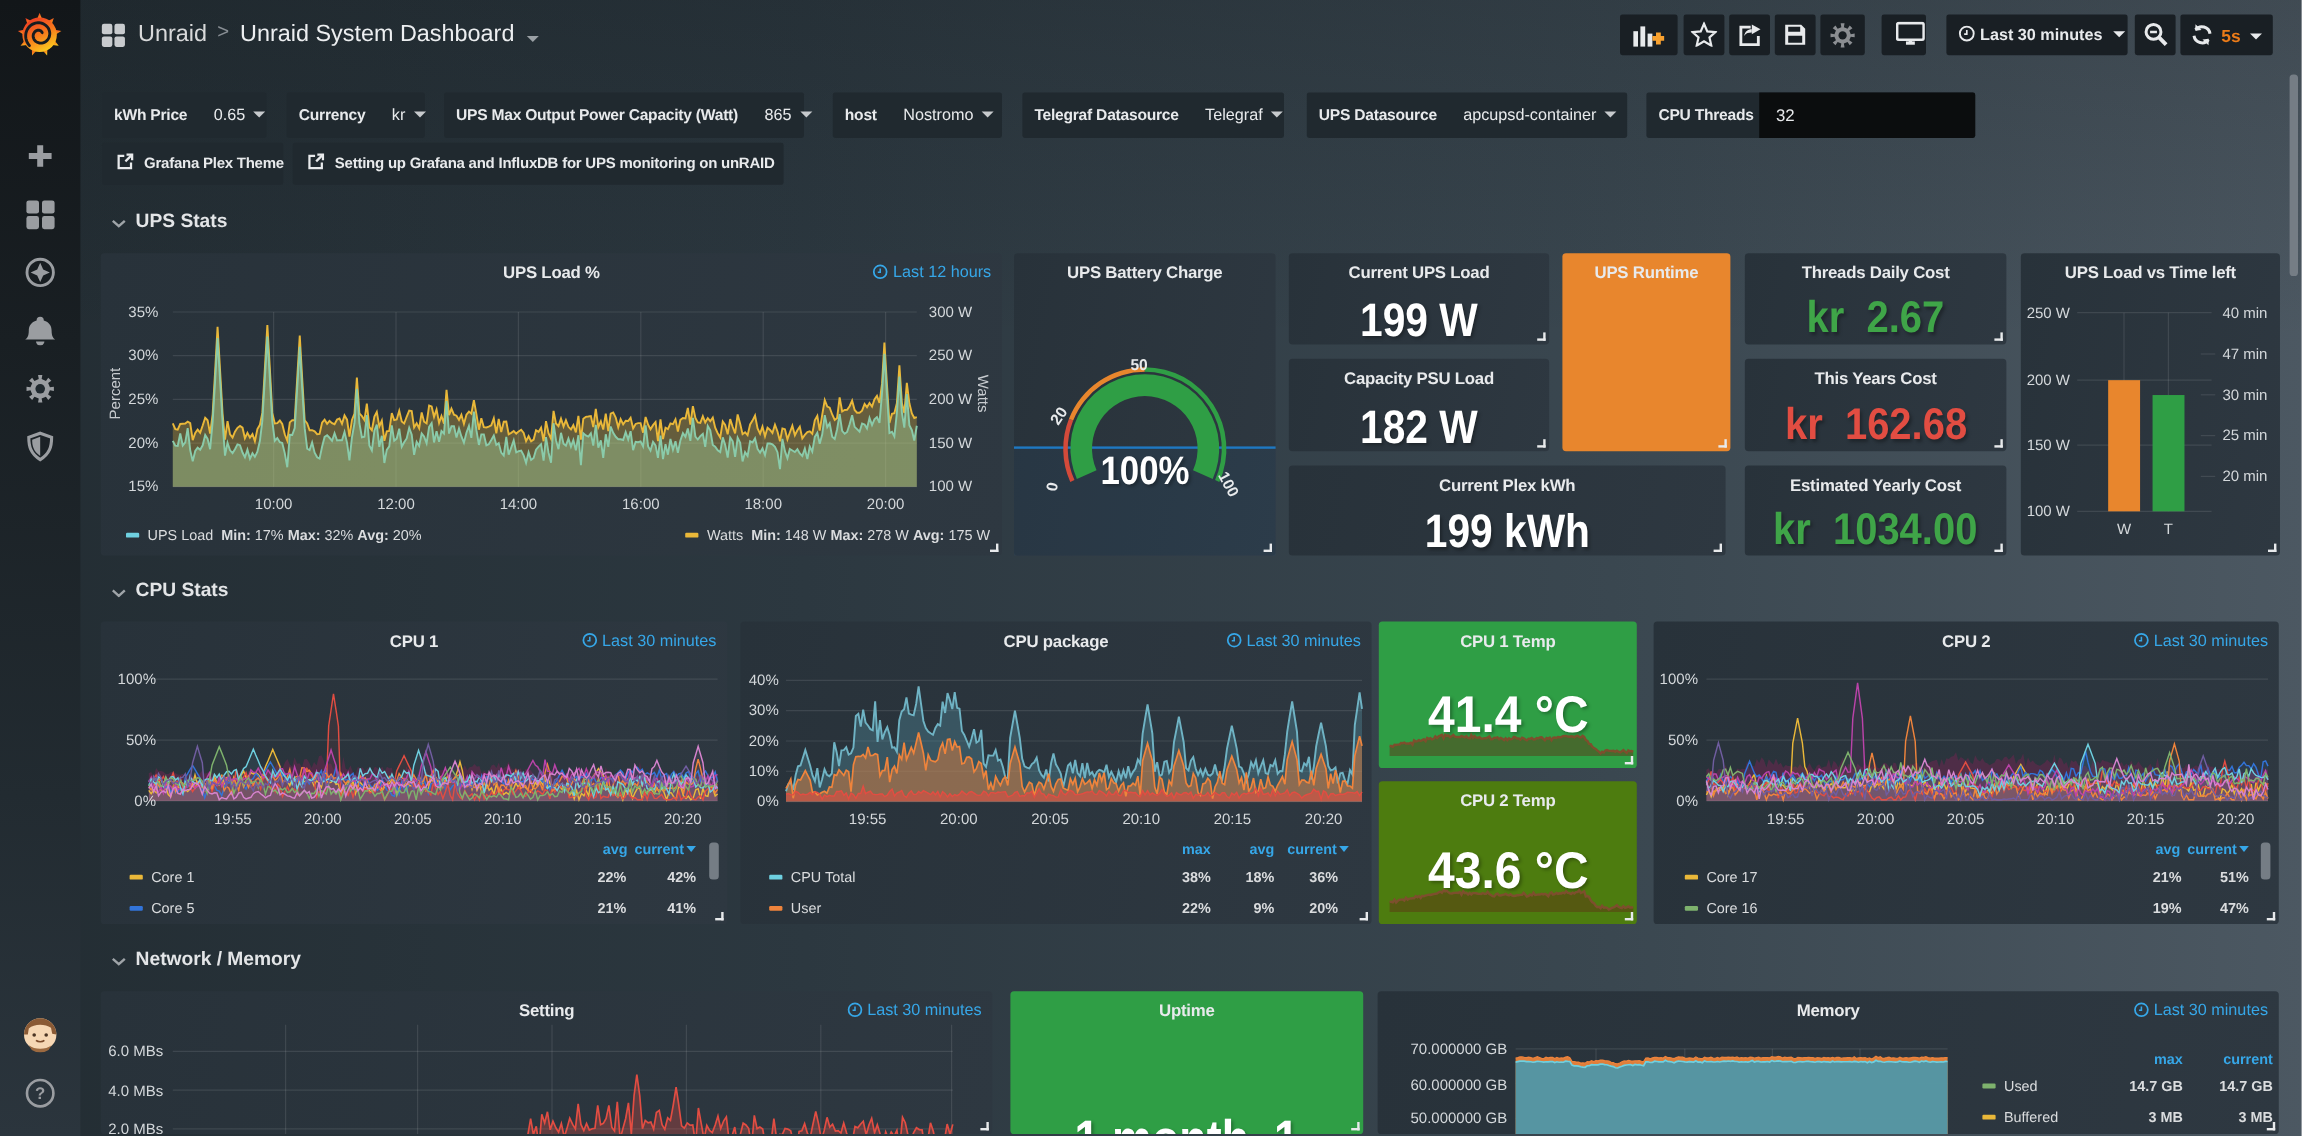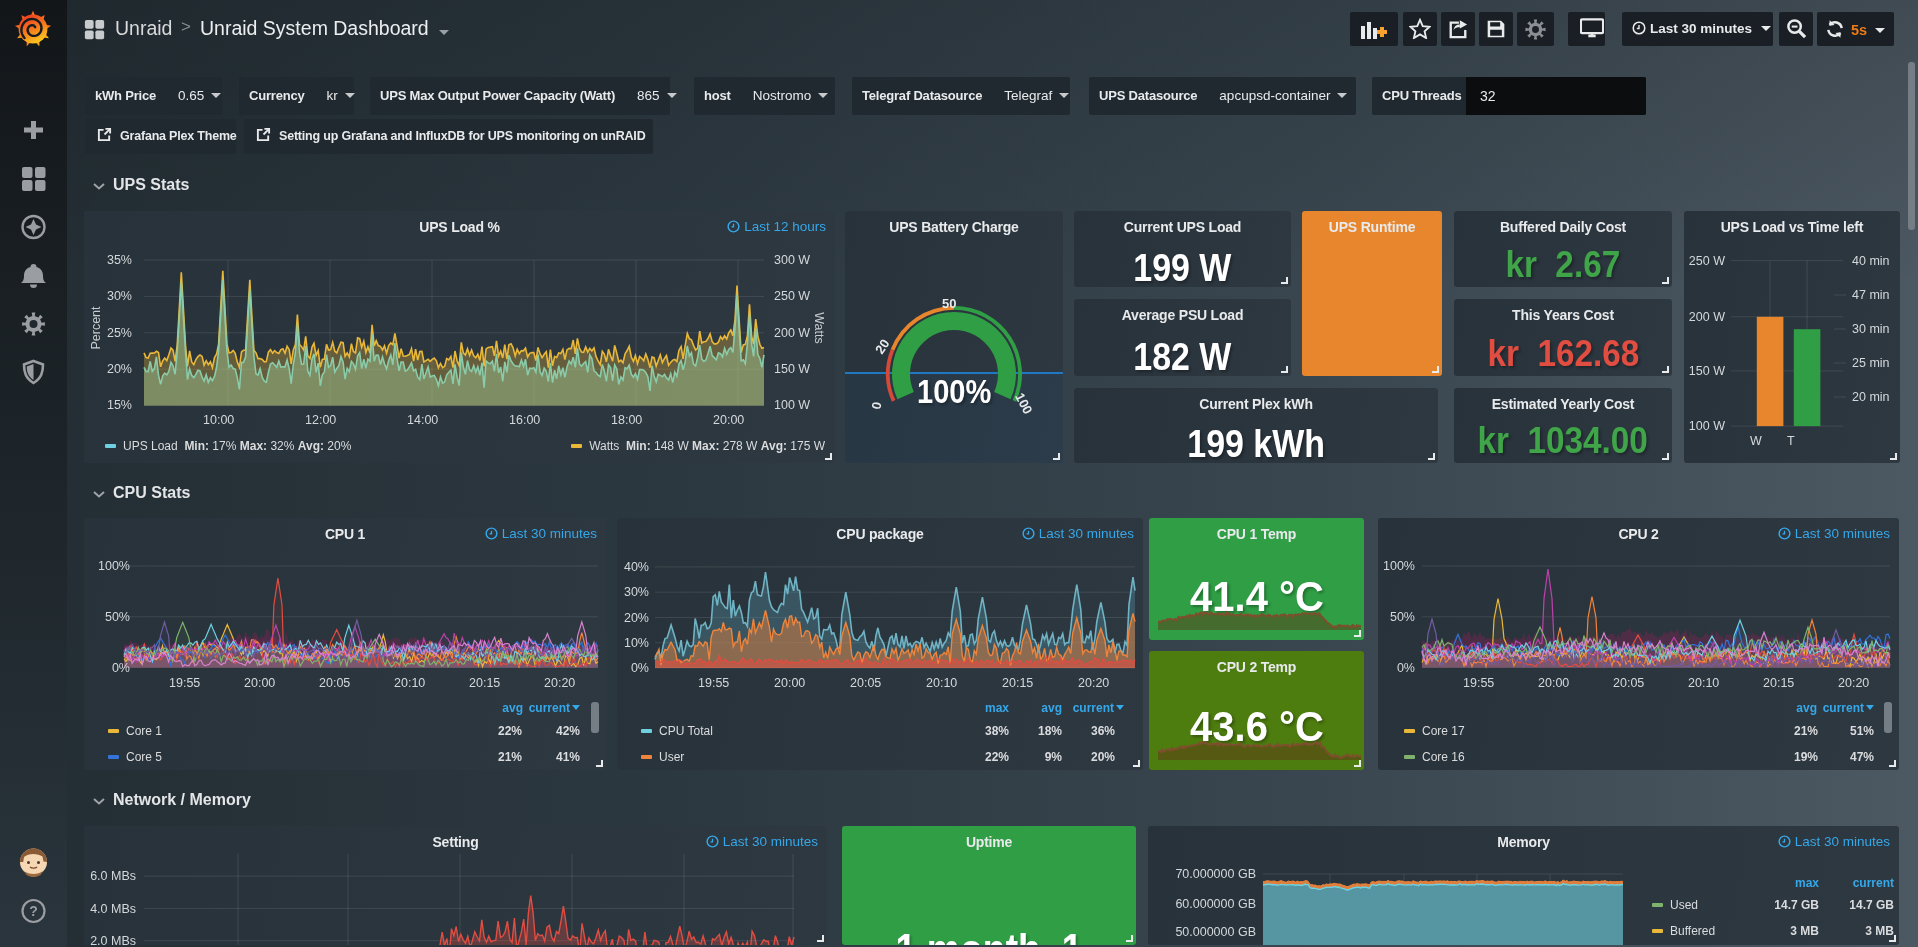--- a/index.html
+++ b/index.html
@@ -5,21 +5,21 @@
 body{background:linear-gradient(180deg,rgba(10,14,16,0.18),rgba(10,14,16,0) 30%),linear-gradient(90deg,#232d33 0%,#2c3840 35%,#3a4750 70%,#4c5862 100%);position:relative}
 #side{position:absolute;left:0;top:0;width:67px;height:947px;background:linear-gradient(180deg,#121619 0%,#191f23 30%,#222b31 70%,#2b353d 100%)}
 .sic{position:absolute;left:0;width:67px;text-align:center;color:#95989c}
 .panel{position:absolute;background:linear-gradient(100deg,#28323a,#2e3841);border-radius:3px}
 .ptitle{position:absolute;top:8px;left:0;width:100%;text-align:center;font-weight:bold;font-size:14px;color:#e8eaec;letter-spacing:-0.2px}
 .tlink{position:absolute;top:8px;right:9px;color:#36a7e8;font-weight:normal;font-size:13.5px}
 .clk{display:inline-block;vertical-align:-2px;margin-right:4px}
 .gl{stroke:rgba(255,255,255,0.10);stroke-width:1}
 .axl{position:absolute;color:#d4d8db;font-size:12.5px}
 .axr{text-align:right}
-.axc{text-align:left}
+.axc{text-align:center}
 .leg{position:absolute;color:#dadcde;font-size:12px}
 .lgh{color:#36a7e8;font-weight:bold;font-size:12px;position:absolute}
 .dash{display:inline-block;width:11px;height:4px;border-radius:1px;vertical-align:2px;margin-right:7px}
 .statv{position:absolute;left:0;width:100%;text-align:center;font-weight:bold;color:#fff;text-shadow:2px 2px 3px rgba(0,0,0,0.3)}
 .statv span{display:inline-block;transform:scaleX(0.87)}
 .rsz{position:absolute;right:3px;bottom:3px;width:7px;height:7px;border-right:2px solid #e8eaec;border-bottom:2px solid #e8eaec}
 .vbox{position:absolute;height:38px;background:#20292f;border-radius:2px;color:#e8eaec;font-size:13.5px;line-height:38px;white-space:nowrap}
 .vlab{font-weight:bold;padding-left:10px;font-size:13px;letter-spacing:-0.2px}
 .vval{padding-left:22px}
 .car{display:inline-block;width:0;height:0;border-left:5px solid transparent;border-right:5px solid transparent;border-top:5px solid #c7cacd;margin-left:7px;vertical-align:2px}
@@ -217,35 +217,35 @@
     <div style="position:absolute;left:168px;top:185px;color:#e8eaec;font-size:13px;font-weight:bold;transform:rotate(62deg)">100</div>
     <div class="statv" style="top:162px;font-size:33px"><span style="transform:scaleX(0.88)">100%</span></div>
     <div class="rsz"></div>
   </div>
 <div class="panel" style="left:1074px;top:211px;width:217px;height:76px">
     <div class="ptitle">Current UPS Load</div>
     <div class="statv" style="top:35px;font-size:39px;color:#fff"><span style="transform:scaleX(0.87)">199 W</span></div>
     <div class="rsz"></div>
   </div>
 <div class="panel" style="left:1074px;top:299px;width:217px;height:77px">
-    <div class="ptitle">Average PSU Load</div>
+    <div class="ptitle">Capacity PSU Load</div>
     <div class="statv" style="top:36px;font-size:39px;color:#fff"><span style="transform:scaleX(0.87)">182 W</span></div>
     <div class="rsz"></div>
   </div>
 <div class="panel" style="left:1074px;top:388px;width:364px;height:75px">
     <div class="ptitle">Current Plex kWh</div>
     <div class="statv" style="top:34px;font-size:39px;color:#fff"><span style="transform:scaleX(0.87)">199 kWh</span></div>
     <div class="rsz"></div>
   </div>
 <div class="panel" style="left:1302px;top:211px;width:140px;height:165px;background:#e8862d">
     <div class="ptitle">UPS Runtime</div>
     <div class="rsz"></div>
   </div>
 <div class="panel" style="left:1454px;top:211px;width:218px;height:76px">
-    <div class="ptitle">Buffered Daily Cost</div>
+    <div class="ptitle">Threads Daily Cost</div>
     <div class="statv" style="top:33px;font-size:37px;color:#3fa548"><span style="transform:scaleX(0.9)">kr&nbsp; 2.67</span></div>
     <div class="rsz"></div>
   </div>
 <div class="panel" style="left:1454px;top:299px;width:218px;height:77px">
     <div class="ptitle">This Years Cost</div>
     <div class="statv" style="top:34px;font-size:37px;color:#e24d42"><span style="transform:scaleX(0.9)">kr&nbsp; 162.68</span></div>
     <div class="rsz"></div>
   </div>
 <div class="panel" style="left:1454px;top:388px;width:218px;height:75px">
     <div class="ptitle">Estimated Yearly Cost</div>

